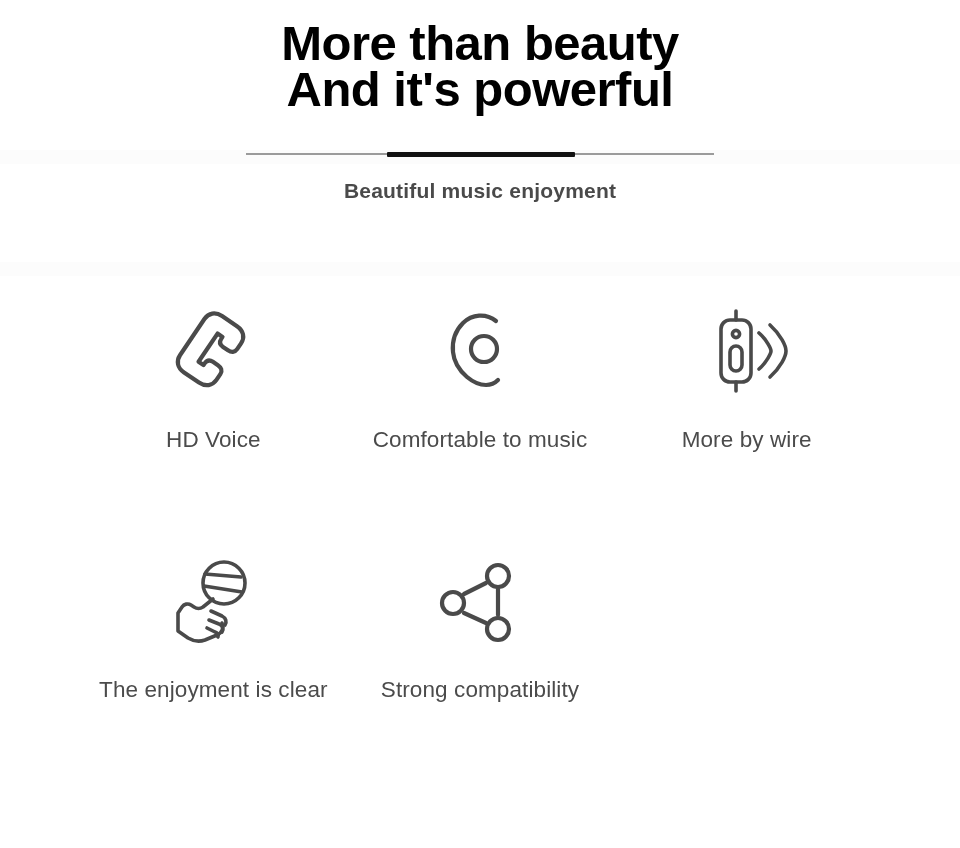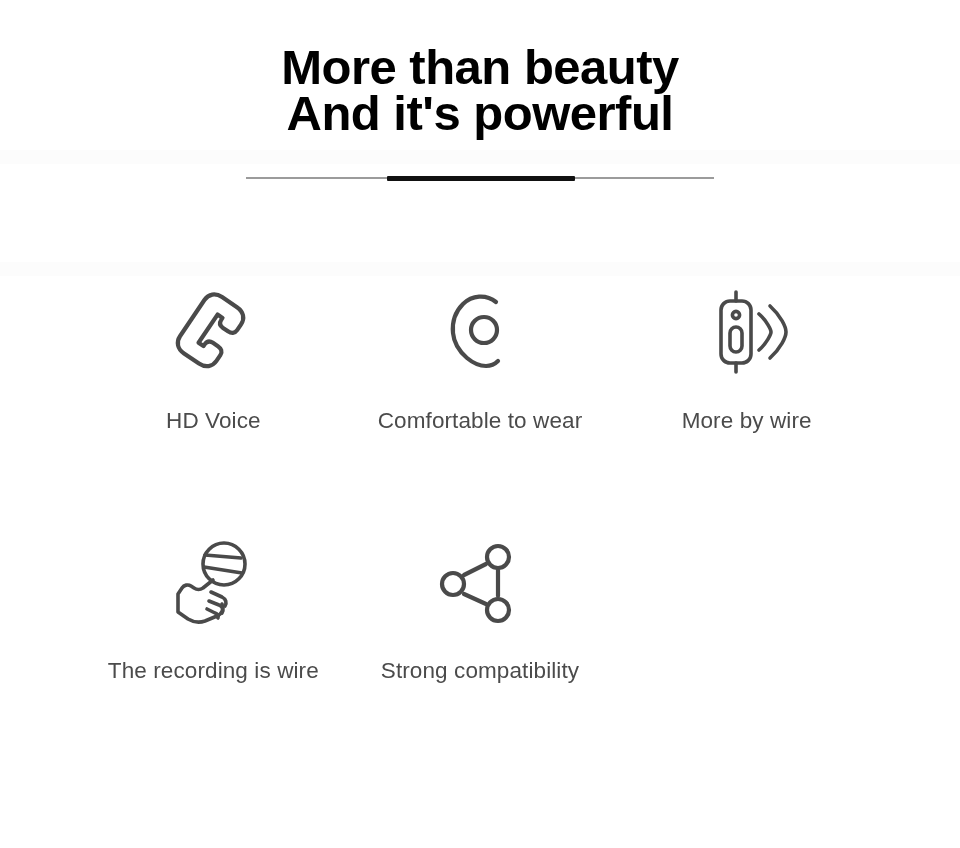--- a/index.html
+++ b/index.html
@@ -18,21 +18,21 @@
 
   .page {
     width: 960px;
     height: 848px;
     position: relative;
     background: #ffffff;
   }
 
   
   .hero {
-    padding-top: 44px;
+    padding-top: 20px;
     text-align: center;
   }
 
   .hero-title {
     font-family: "Liberation Sans", sans-serif;
     font-weight: bold;
     font-size: 49px;
     line-height: 46px;
     color: #000000;
     letter-spacing: -0.5px;
@@ -150,20 +150,21 @@
     <h1 class="hero-title">More than beauty
 And it's powerful</h1>
 
     <div class="divider-wrap">
       <div class="divider">
         <span class="divider-line"></span>
         <span class="divider-center"></span>
       </div>
     </div>
 
+    <div class="subtitle">Beautiful music enjoyment</div>
   </div>
 
   <div class="features">
 
     <div class="feature">
       <div class="feature-icon">
         <svg width="92" height="92" viewBox="0 0 92 92" fill="none" stroke="#4a4a4a" stroke-width="4.2" stroke-linecap="round" stroke-linejoin="round">
           <g transform="rotate(34 46 46)">
             <path d="M34 12
                      C26 12 21 17 21 24
@@ -198,21 +199,21 @@
         <svg width="92" height="92" viewBox="0 0 92 92" fill="none" stroke="#4a4a4a" stroke-width="4.2" stroke-linecap="round" stroke-linejoin="round">
           <path d="M62 16
                    C52 8 38 9 29 18
                    C21 26 18 37 19 47
                    C20 58 26 66 33 72
                    C39 77 45 80 52 80
                    C57 80 61 78 64 75"></path>
           <circle cx="50" cy="44" r="13"></circle>
         </svg>
       </div>
-      <div class="feature-label">Comfortable to wear</div>
+      <div class="feature-label">Comfortable to music</div>
     </div>
 
     <div class="feature">
       <div class="feature-icon">
         <svg width="92" height="92" viewBox="0 0 92 92" fill="none" stroke="#4a4a4a" stroke-width="3.6" stroke-linecap="round" stroke-linejoin="round">
           <rect x="20" y="15" width="30" height="62" rx="9"></rect>
           <line x1="35" y1="6" x2="35" y2="15"></line>
           <line x1="35" y1="77" x2="35" y2="86"></line>
           <circle cx="35" cy="29" r="3.6"></circle>
           <rect x="29" y="41" width="12" height="25" rx="6"></rect>
@@ -238,21 +239,21 @@
                    L11 76
                    L21 83
                    C26 86 32 87 38 85
                    L50 80
                    C55 78 57 73 55 68"></path>
           <path d="M44 56 L55 61 C59 63 60 67 58 70"></path>
           <path d="M42 65 L52 69 C56 71 57 74 55 77"></path>
           <path d="M40 73 L48 77 C51 78 52 80 51 82"></path>
         </svg>
       </div>
-      <div class="feature-label">The recording is wire</div>
+      <div class="feature-label">The enjoyment is clear</div>
     </div>
 
     <div class="feature">
       <div class="feature-icon">
         <svg width="92" height="92" viewBox="0 0 92 92" fill="none" stroke="#4a4a4a" stroke-width="4.2" stroke-linecap="round" stroke-linejoin="round">
           <circle cx="19" cy="48" r="11"></circle>
           <circle cx="64" cy="21" r="11"></circle>
           <circle cx="64" cy="74" r="11"></circle>
           <line x1="30" y1="39" x2="52" y2="28"></line>
           <line x1="30" y1="58" x2="52" y2="68"></line>

